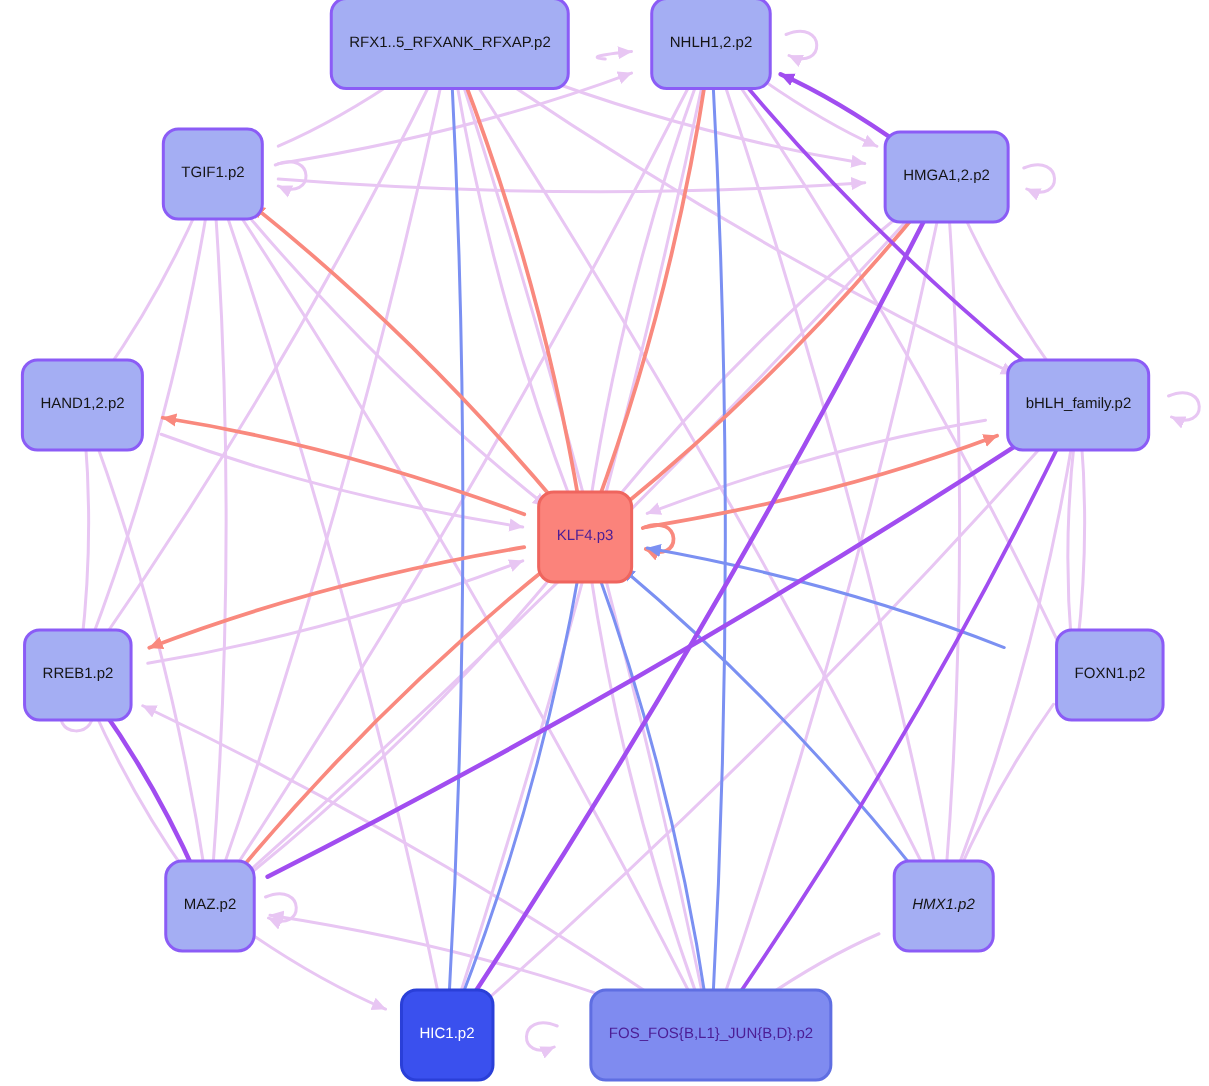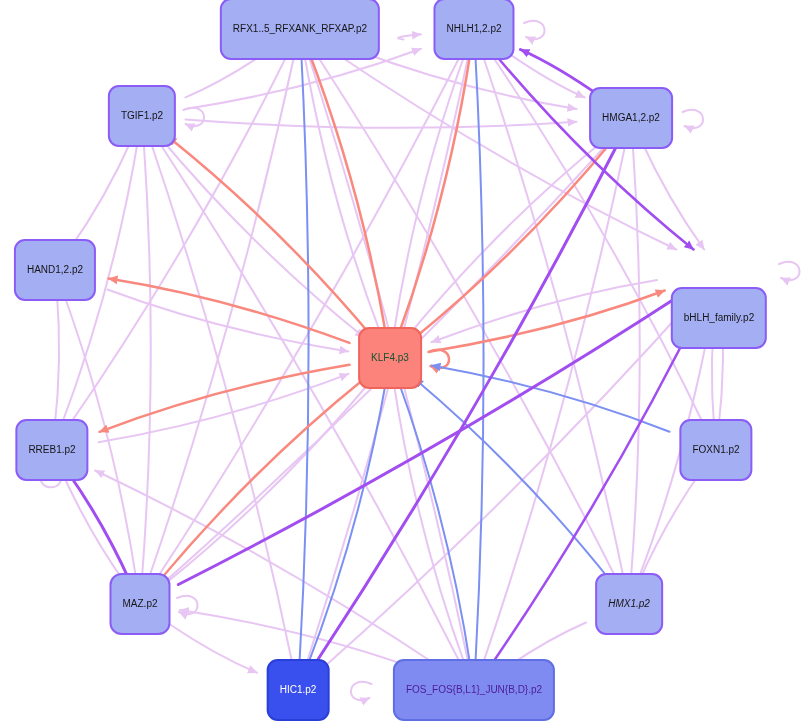--- a/index.html
+++ b/index.html
@@ -14,21 +14,21 @@
     border:2px solid #8b5cf6;
     background:#a4aef3;
     color:#151515;
     font-size:10px;
     line-height:1;
     white-space:nowrap;
     cursor:pointer;
     z-index:2;
     user-select:none;
   }
-  .node.focus{background:#fb837b;border-color:#ef655e;color:#14532d;}
+  .node.focus{background:#fb837b;border-color:#ef655e;color:#4c1d95;}
   .node.dark{background:#3a50ee;border-color:#2a3fd8;color:#ffffff;}
   .node.medium{background:#7f8bf0;border-color:#5f6ee2;color:#4c1d95;}
 </style>
 </head>
 <body>
 
 <div id="stage">
   <svg id="edges" width="806" height="724" viewBox="0 0 806 724">
       <defs>
         <marker id="arr-lavender" viewBox="0 0 10 10" refX="9" refY="5" markerWidth="10" markerHeight="10" markerUnits="userSpaceOnUse" orient="auto">
@@ -116,21 +116,21 @@
       <path d="M487.4,670.5 Q612.0,489.1 709.0,290.5" fill="none" stroke="#a14df0" stroke-width="2.5" stroke-linecap="round" marker-end="url(#arr-purple)"></path>
       <path d="M603.4,98.5 Q557.0,65.7 520.4,49.5" fill="none" stroke="#a14df0" stroke-width="3" stroke-linecap="round" marker-end="url(#arr-purple)"></path>
       <path d="M490.2,48.5 Q584.5,161.8 693.5,249.5" fill="none" stroke="#a14df0" stroke-width="2.5" stroke-linecap="round" marker-end="url(#arr-purple)"></path>
       <path d="M131.3,584.5 Q103.7,522.6 66.6,470.5" fill="none" stroke="#a14df0" stroke-width="3" stroke-linecap="round" marker-end="url(#arr-purple)"></path>
     </svg>
   <div class="node default" style="left: 300px; top: 29px;">RFX1..5_RFXANK_RFXAP.p2</div>
   <div class="node default" style="left: 474px; top: 29px; text-align: center;">NHLH1,2.p2</div>
   <div class="node default" style="left: 142px; top: 116px;">TGIF1.p2</div>
   <div class="node default" style="left: 631px; top: 118px;">HMGA1,2.p2</div>
   <div class="node default" style="left: 55px; top: 270px;">HAND1,2.p2</div>
-  <div class="node default" style="left: 719px; top: 270px; margin-top: 48px;">bHLH_family.p2</div>
+  <div class="node default" style="left: 719px; top: 270px;">bHLH_family.p2</div>
   <div class="node focus" style="left: 390px; top: 358px;">KLF4.p3</div>
   <div class="node default" style="left: 52px; top: 450px;">RREB1.p2</div>
-  <div class="node default" style="left: 716px; top: 450px;">FOXN1.p2</div>
+  <div class="node default" style="left: 740px; top: 450px;">FOXN1.p2</div>
   <div class="node default" style="left: 140px; top: 604px; border-radius: 12px;">MAZ.p2</div>
   <div class="node default" style="left: 629px; top: 604px; font-style: italic;">HMX1.p2</div>
   <div class="node dark" style="left: 298px; top: 690px;">HIC1.p2</div>
   <div class="node medium" style="left: 474px; top: 690px;">FOS_FOS{B,L1}_JUN{B,D}.p2</div>
 </div>
 
 </body></html>

